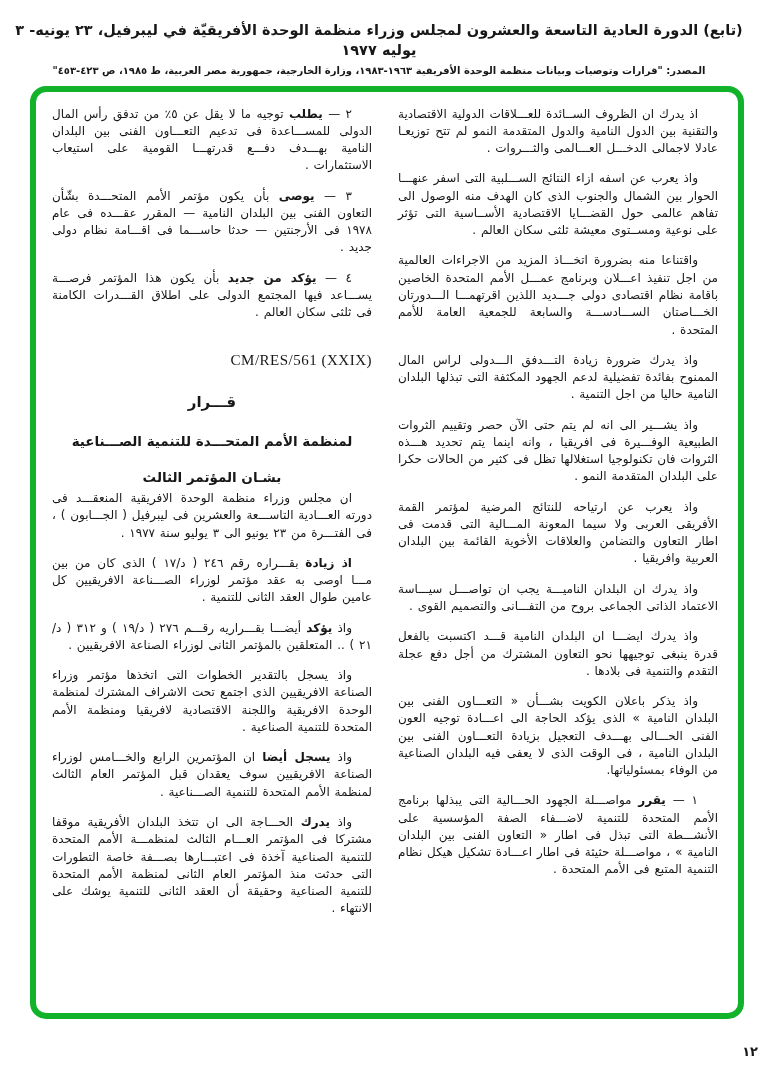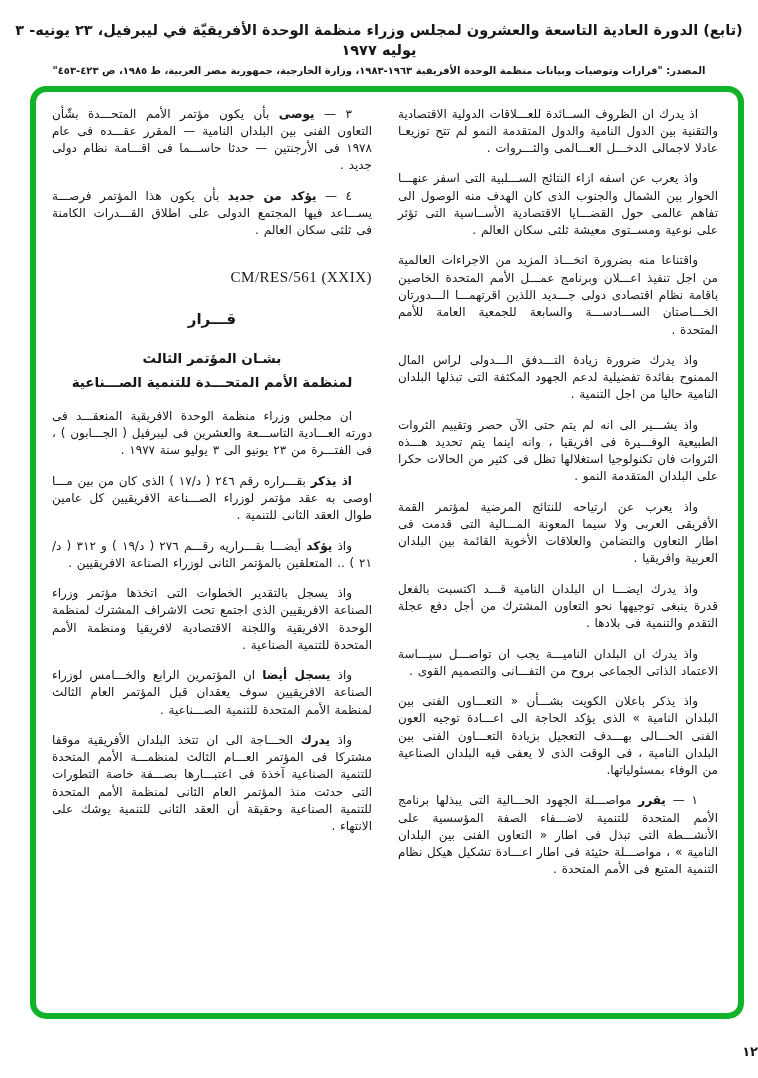--- a/index.html
+++ b/index.html
@@ -43,34 +43,35 @@
 
 <div class="content-box">
   <div class="cols">
     <section class="col" id="col-right">
         <p class="blk p"><span>اذ يدرك ان الظروف الســائدة للعـــلاقات الدولية الاقتصادية والتقنية بين الدول النامية والدول المتقدمة النمو لم تتح توزيعـا عادلا لاجمالى الدخـــل العـــالمى والثـــروات .</span></p>
         <p class="blk p"><span>واذ يعرب عن اسفه ازاء النتائج الســـلبية التى اسفر عنهـــا الحوار بين الشمال والجنوب الذى كان الهدف منه الوصول الى تفاهم عالمى حول القضـــايا الاقتصادية الأســاسية التى تؤثر على نوعية ومســتوى معيشة ثلثى سكان العالم .</span></p>
         <p class="blk p"><span>واقتناعا منه بضرورة اتخـــاذ المزيد من الاجراءات العالمية من اجل تنفيذ اعـــلان وبرنامج عمـــل الأمم المتحدة الخاصين باقامة نظام اقتصادى دولى جـــديد اللذين اقرتهمـــا الـــدورتان الخـــاصتان الســـادســـة والسابعة للجمعية العامة للأمم المتحدة .</span></p>
         <p class="blk p"><span>واذ يدرك ضرورة زيادة التـــدفق الـــدولى لراس المال الممنوح بفائدة تفضيلية لدعم الجهود المكثفة التى تبذلها البلدان النامية حاليا من اجل التنمية .</span></p>
         <p class="blk p"><span>واذ يشـــير الى انه لم يتم حتى الآن حصر وتقييم الثروات الطبيعية الوفـــيرة فى افريقيا ، وانه اينما يتم تحديد هـــذه الثروات فان تكنولوجيا استغلالها تظل فى كثير من الحالات حكرا على البلدان المتقدمة النمو .</span></p>
         <p class="blk p"><span>واذ يعرب عن ارتياحه للنتائج المرضية لمؤتمر القمة الأفريقى العربى ولا سيما المعونة المـــالية التى قدمت فى اطار التعاون والتضامن والعلاقات الأخوية القائمة بين البلدان العربية وافريقيا .</span></p>
+        <p class="blk p"><span>واذ يدرك ان البلدان الناميـــة يجب ان تواصـــل سيـــاسة الاعتماد الذاتى الجماعى بروح من التفـــانى والتصميم القوى .</span></p>
         <p class="blk p"><span>واذ يدرك ايضـــا ان البلدان النامية قـــد اكتسبت بالفعل قدرة ينبغى توجيهها نحو التعاون المشترك من أجل دفع عجلة التقدم والتنمية فى بلادها .</span></p>
-        <p class="blk p"><span>واذ يدرك ان البلدان الناميـــة يجب ان تواصـــل سيـــاسة الاعتماد الذاتى الجماعى بروح من التفـــانى والتصميم القوى .</span></p>
         <p class="blk p"><span>واذ يذكر باعلان الكويت بشـــأن « التعـــاون الفنى بين البلدان النامية » الذى يؤكد الحاجة الى اعـــادة توجيه العون الفنى الحـــالى بهـــدف التعجيل بزيادة التعـــاون الفنى بين البلدان النامية ، فى الوقت الذى لا يعفى فيه البلدان الصناعية من الوفاء بمسئولياتها.</span></p>
         <p class="blk p"><span>١ — </span><span class="b">يقرر</span><span> مواصـــلة الجهود الحـــالية التى يبذلها برنامج الأمم المتحدة للتنمية لاضـــفاء الصفة المؤسسية على الأنشـــطة التى تبذل فى اطار « التعاون الفنى بين البلدان النامية » ، مواصـــلة حثيثة فى اطار اعـــادة تشكيل هيكل نظام التنمية المتبع فى الأمم المتحدة .</span></p>
       </section>
     <section class="col" id="col-left">
+        <p class="blk p"><span>٢ — </span><span class="b">يطلب</span><span> توجيه ما لا يقل عن ٥٪ من تدفق رأس المال الدولى للمســـاعدة فى تدعيم التعـــاون الفنى بين البلدان النامية بهـــدف دفـــع قدرتهـــا القومية على استيعاب الاستثمارات .</span></p>
         <p class="blk p"><span>٣ — </span><span class="b">يوصى</span><span> بأن يكون مؤتمر الأمم المتحـــدة بشّأن التعاون الفنى بين البلدان النامية — المقرر عقـــده فى عام ١٩٧٨ فى الأرجنتين — حدثا حاســـما فى اقـــامة نظام دولى جديد .</span></p>
         <p class="blk p"><span>٤ — </span><span class="b">يؤكد من جديد</span><span> بأن يكون هذا المؤتمر فرصـــة يســـاعد فيها المجتمع الدولى على اطلاق القـــدرات الكامنة فى ثلثى سكان العالم .</span></p>
         <p class="blk ref"><span>CM/RES/561 (XXIX)</span></p>
         <p class="blk h1"><span>قـــرار</span></p>
+        <p class="blk h2 last"><span>لمنظمة الأمم المتحـــدة للتنمية الصـــناعية</span></p>
         <p class="blk h2"><span>بشـان المؤتمر الثالث</span></p>
-        <p class="blk h2 last"><span>لمنظمة الأمم المتحـــدة للتنمية الصـــناعية</span></p>
         <p class="blk p"><span>ان مجلس وزراء منظمة الوحدة الافريقية المنعقـــد فى دورته العـــادية التاســـعة والعشرين فى ليبرفيل ( الجـــابون ) ، فى الفتـــرة من ٢٣ يونيو الى ٣ يوليو سنة ١٩٧٧ .</span></p>
-        <p class="blk p"><span class="b">اذ يذكر</span><span> بقـــراره رقم ٢٤٦ ( د/١٧ ) الذى كان من بين مـــا اوصى به عقد مؤتمر لوزراء الصـــناعة الافريقيين كل عامين طوال العقد الثانى للتنمية .</span></p>
+        <p class="blk p"><span class="b">اذ زيادة</span><span> بقـــراره رقم ٢٤٦ ( د/١٧ ) الذى كان من بين مـــا اوصى به عقد مؤتمر لوزراء الصـــناعة الافريقيين كل عامين طوال العقد الثانى للتنمية .</span></p>
         <p class="blk p"><span>واذ </span><span class="b">يؤكد</span><span> أيضـــا بقـــراريه رقـــم ٢٧٦ ( د/١٩ ) و ٣١٢ ( د/٢١ ) .. المتعلقين بالمؤتمر الثانى لوزراء الصناعة الافريقيين .</span></p>
         <p class="blk p"><span>واذ يسجل بالتقدير الخطوات التى اتخذها مؤتمر وزراء الصناعة الافريقيين الذى اجتمع تحت الاشراف المشترك لمنظمة الوحدة الافريقية واللجنة الاقتصادية لافريقيا ومنظمة الأمم المتحدة للتنمية الصناعية .</span></p>
         <p class="blk p"><span>واذ </span><span class="b">يسجل أيضا</span><span> ان المؤتمرين الرابع والخـــامس لوزراء الصناعة الافريقيين سوف يعقدان قبل المؤتمر العام الثالث لمنظمة الأمم المتحدة للتنمية الصـــناعية .</span></p>
         <p class="blk p"><span>واذ </span><span class="b">يدرك</span><span> الحـــاجة الى ان تتخذ البلدان الأفريقية موقفا مشتركا فى المؤتمر العـــام الثالث لمنظمـــة الأمم المتحدة للتنمية الصناعية آخذة فى اعتبـــارها بصـــفة خاصة التطورات التى حدثت منذ المؤتمر العام الثانى لمنظمة الأمم المتحدة للتنمية الصناعية وحقيقة أن العقد الثانى للتنمية يوشك على الانتهاء .</span></p>
       </section>
   </div>
 </div>
 
 <footer class="page-footer">
   <span class="page-num">١٢</span>

